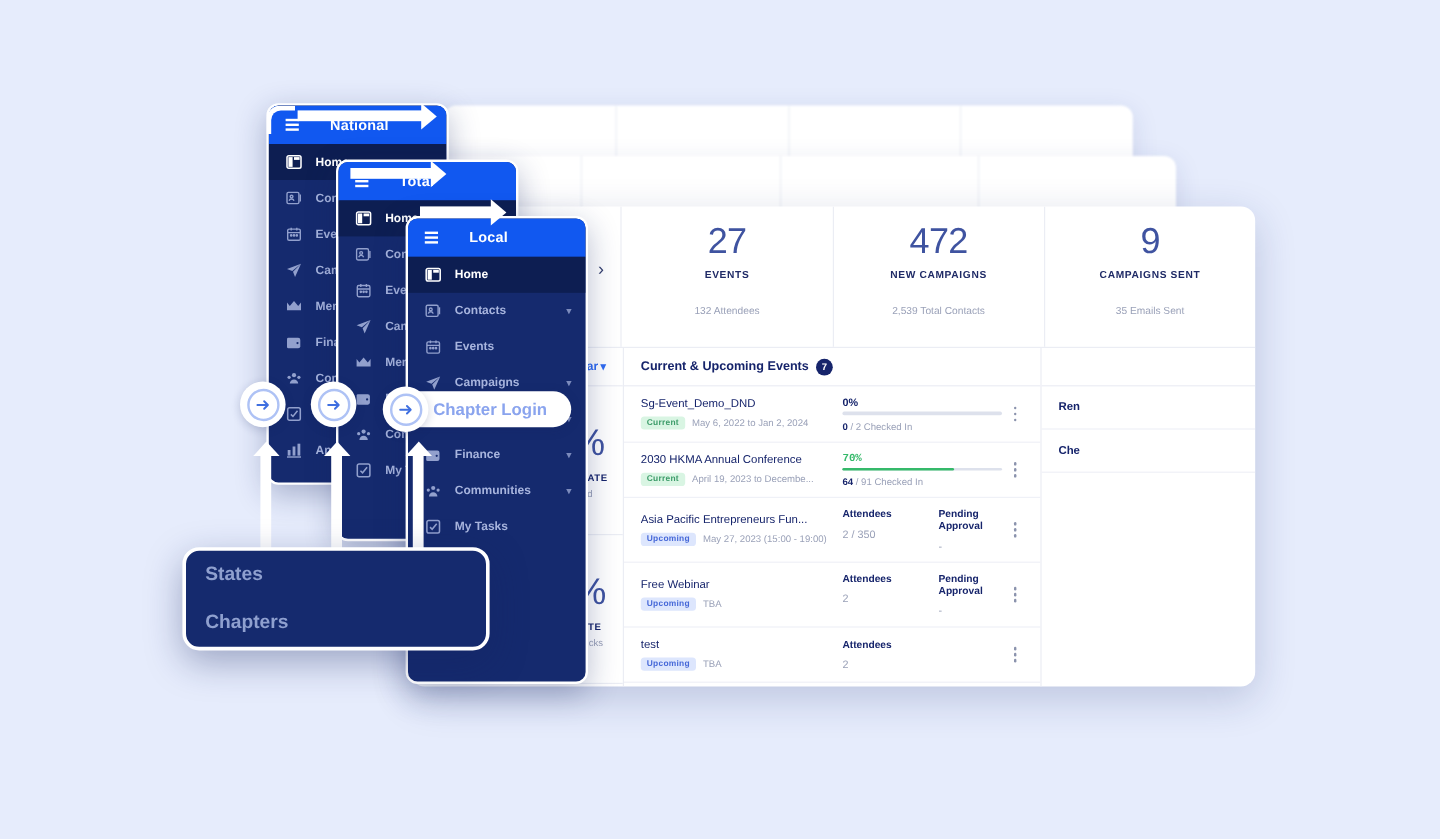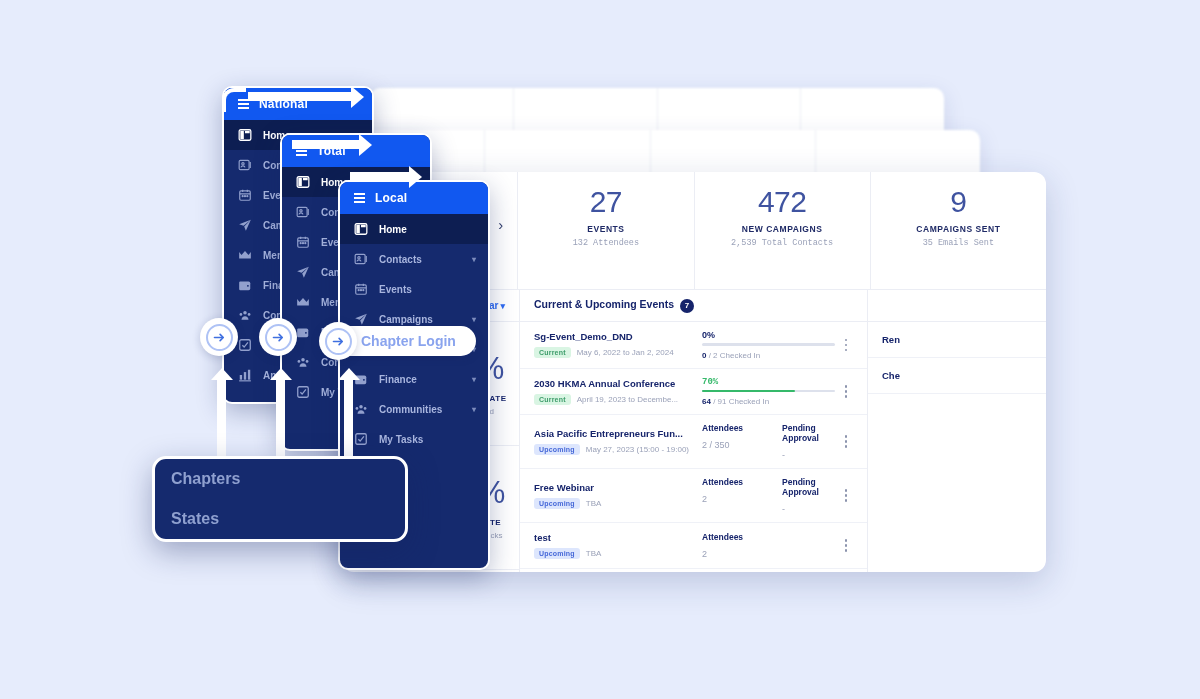--- a/index.html
+++ b/index.html
@@ -56,21 +56,21 @@
   .stat .approx { font-size: 7px; color: #9aa1b8; letter-spacing: .2px; }
   .stat .value {
     font-size: 30px; color: #3f53a0; line-height: 1.05;
     letter-spacing: -.6px; font-weight: 400;
   }
   .stat .value.small { font-size: 25px; }
   .stat .label {
     font-size: 8.5px; color: #1f2a66; font-weight: bold;
     letter-spacing: .55px; margin-top: 6px;
   }
-  .stat .sub { font-size: 8.5px; color: #9aa1b8; margin-top: 4px; font-family: Liberation Mono, monospace; }
+  .stat .sub { font-size: 8.5px; color: #9aa1b8; margin-top: 20px; }
   .stat .chev {
     position: absolute; right: 14px; top: 44px;
     font-size: 15px; color: #35406e;
   }
   .dots { display: flex; gap: 8px; margin-top: 9px; }
   .dots i { width: 5px; height: 5px; border-radius: 50%; background: #aab4d4; }
   .dots i.on { background: #16246b; }
 
   
   .dash-body { display: flex; height: 282px; }
@@ -116,21 +116,21 @@
   .camp-cell .sub { font-size: 8px; color: #9aa1b8; margin-top: 4px; }
 
   .ev-row {
     display: flex; align-items: center;
     padding: 8px 10px 8px 14px;
     border-bottom: 1px solid #eff1f7;
     min-height: 46px;
   }
   .ev-left { width: 168px; }
   .ev-name {
-    font-size: 9.5px; font-weight: bold; color: #16246b;
+    font-size: 9.5px; font-weight: normal; color: #16246b;
     white-space: nowrap; overflow: hidden; text-overflow: ellipsis;
   }
   .ev-meta { display: flex; align-items: center; gap: 6px; margin-top: 5px; }
   .pill {
     font-size: 7px; padding: 2px 5px; border-radius: 3px;
     font-weight: bold; letter-spacing: .2px;
   }
   .pill.current { background: #d9f5e3; color: #3d9c6a; }
   .pill.upcoming { background: #dde6fd; color: #4668d8; }
   .ev-date { font-size: 8px; color: #9aa1b8; white-space: nowrap; }
@@ -165,21 +165,21 @@
   .sb {
     position: absolute;
     background: #152a6e;
     border-radius: 10px;
     box-shadow: 0 8px 26px rgba(20,35,95,.30);
     overflow: hidden;
     border: 2px solid #fff;
   }
   .sb-head {
     background: #1158f0; height: 32px;
-    display: flex; align-items: center; gap: 10px;
+    display: flex; align-items: center; gap: 26px;
     padding: 0 14px; color: #fff;
   }
   .sb-head .burger { display: flex; flex-direction: column; gap: 2.5px; }
   .sb-head .burger i { width: 11px; height: 1.8px; background: #fff; display: block; }
   .sb-head .t { font-size: 12px; font-weight: bold; letter-spacing: .2px; }
   .sb-item {
     display: flex; align-items: center; gap: 11px;
     height: 30px; padding: 0 14px;
     font-size: 10px; color: #a8b5de; font-weight: bold;
     position: relative;
@@ -778,18 +778,18 @@
           <path d="M13 7l5 5-5 5"></path>
       </svg>
     </span>
   </div>
   <div class="chip" style="left:327px; top:326px;">
     <span>Chapter Login</span>
   </div>
 
   <div class="cm">
     <div id="cm-items">
+        <div class="cm-item">States</div>
         <div class="cm-item">Chapters</div>
-        <div class="cm-item">States</div>
       </div>
   </div>
 
 </div>
 
 </body></html>

